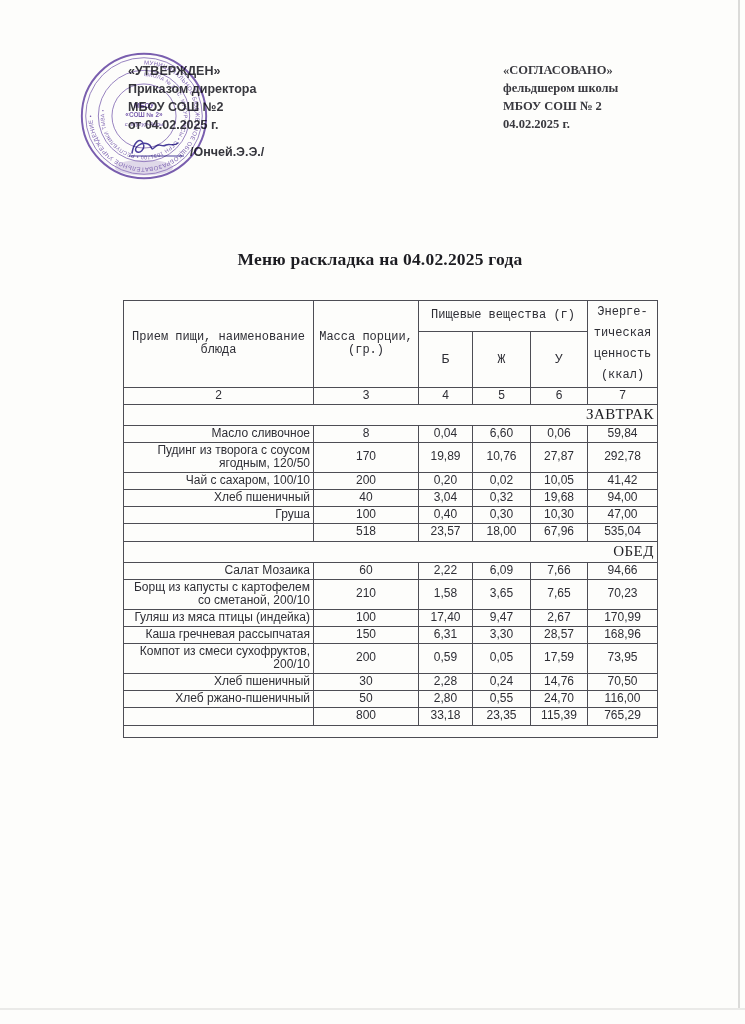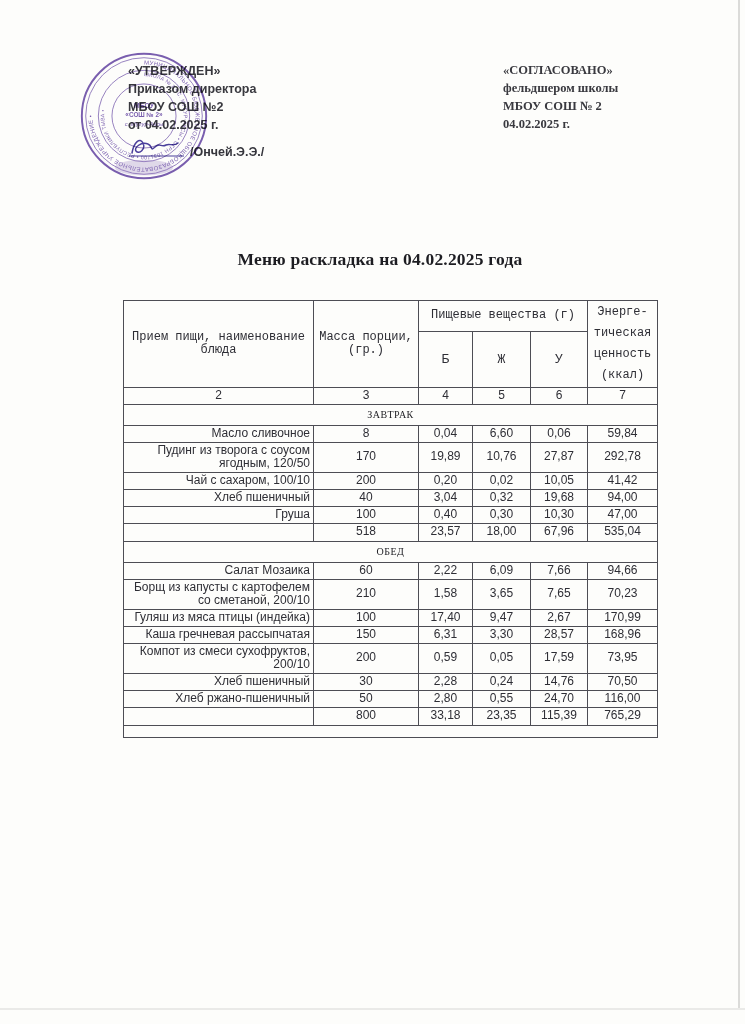--- a/index.html
+++ b/index.html
@@ -36,22 +36,22 @@
   .menu-table { position:absolute; left:123px; top:300px; width:534px;
     border-collapse:collapse; table-layout:fixed;
     font-size:12px; line-height:13.5px; color:#2e2e35;
     border:1.5px solid #4d4d54; }
   .menu-table th, .menu-table td { border:1px solid #4d4d54; font-weight:normal;
     padding:1px 3px; vertical-align:middle; }
   .menu-table thead th { text-align:center;font-family:Liberation Mono, monospace; }
   .th-group { height:22px; }
   .th-sub { height:40px; font-size:13px; }
   .num-row td { height:15px; text-align:center; }
-  .section-header { height:21px; text-align:center;
-    font-family:"Liberation Serif", serif; font-weight:bold; font-size:10px;
+  .section-header { height:21px; text-align:right;
+    font-family:"Liberation Serif", serif; font-weight:bold; font-size:15px;
     letter-spacing:.5px; color:#1d1d22; }
   .dish { text-align:right; padding-left:5px; padding-right:4px; }
   .num { text-align:center; }
   tr.dish-row td { height:17px; }
   tr.total-row td { height:18px; font-weight:normal; }
   tr.trailing-row td { height:12px; }
   .hdr-energy { line-height:21px; padding:1px 2px; }
 </style>
 </head>
 <body>

